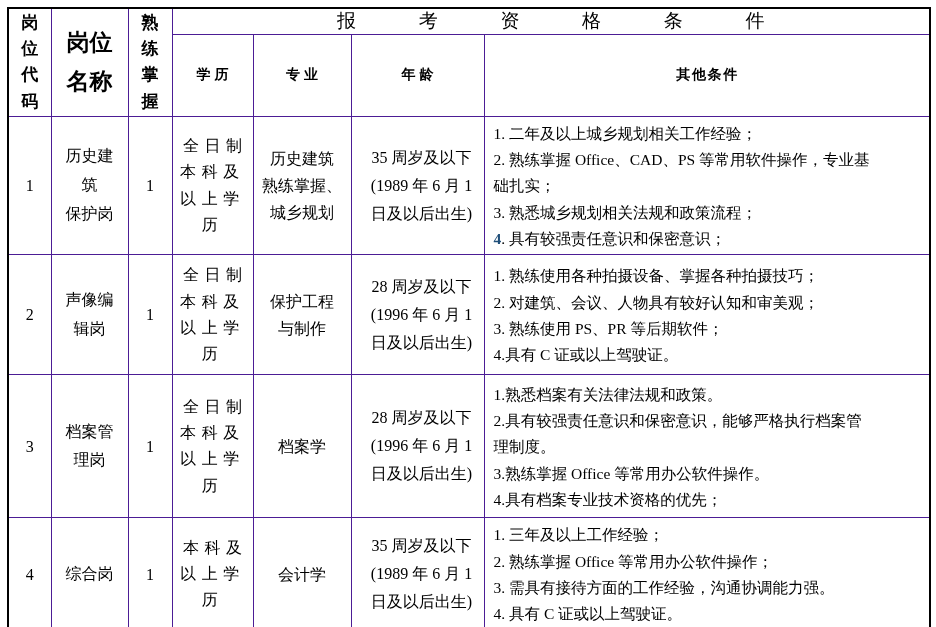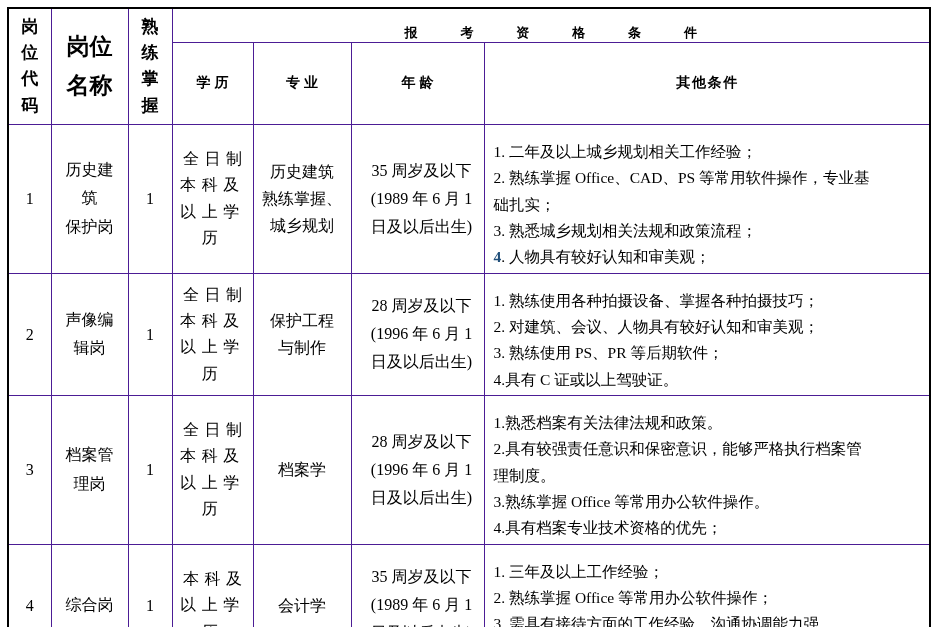--- a/index.html
+++ b/index.html
@@ -50,26 +50,25 @@
   }
   .wstack{
     width:2.4em;
     margin:0 auto;
     word-break:break-all;
     font-weight:bold;
     font-size:23px;
     line-height:1.7;
   }
   .group-h{
-    font-weight:bold;
-    font-size:13px;
+    font-weight:normal;
+    font-size:19px;
     letter-spacing:3.3em;
     text-indent:3.3em;
     line-height:1.3;
-    margin-top:16px;
   }
   .sub-h{
     font-weight:bold;
     font-size:14px;
     letter-spacing:0.3em;
     text-indent:0.3em;
   }
   .sub-h-wide{
     font-weight:bold;
     font-size:14px;
@@ -78,21 +77,21 @@
   }
   .edu{
     letter-spacing:0.35em;
     text-indent:0.35em;
     line-height:1.65;
   }
   .name-cell{line-height:1.8;}
   .age-cell{line-height:1.75;padding-left:8px;}
   td.cond{
     text-align:left;
-    padding:14px 6px 2px 9px;
+    padding:4px 6px 2px 9px;
     font-size:15.5px;
     line-height:1.7;
   }
   .num-blue{
     color:#1F4E79;
     font-weight:bold;
   }
 </style>
 </head>
 <body>
@@ -154,21 +153,21 @@
 熟练掌握、
 城乡规划</td>
       <td class="age-cell pre">35 周岁及以下
 (1989 年 6 月 1
 日及以后出生)</td>
       <td class="cond">
         <div class="pre">1. 二年及以上城乡规划相关工作经验；
 2. 熟练掌握 Office、CAD、PS 等常用软件操作，专业基
 础扎实；
 3. 熟悉城乡规划相关法规和政策流程；</div>
-        <div><span class="num-blue">4</span><span>. 人物具有较好认知和审美观；</span></div>
+        <div><span class="num-blue">4</span><span>. 具有较强责任意识和保密意识；</span></div>
       </td>
     </tr>
 
     <tr class="r2">
       <td>2</td>
       <td class="name-cell pre">声像编
 辑岗</td>
       <td>1</td>
       <td class="edu pre">全日制
 本科及

